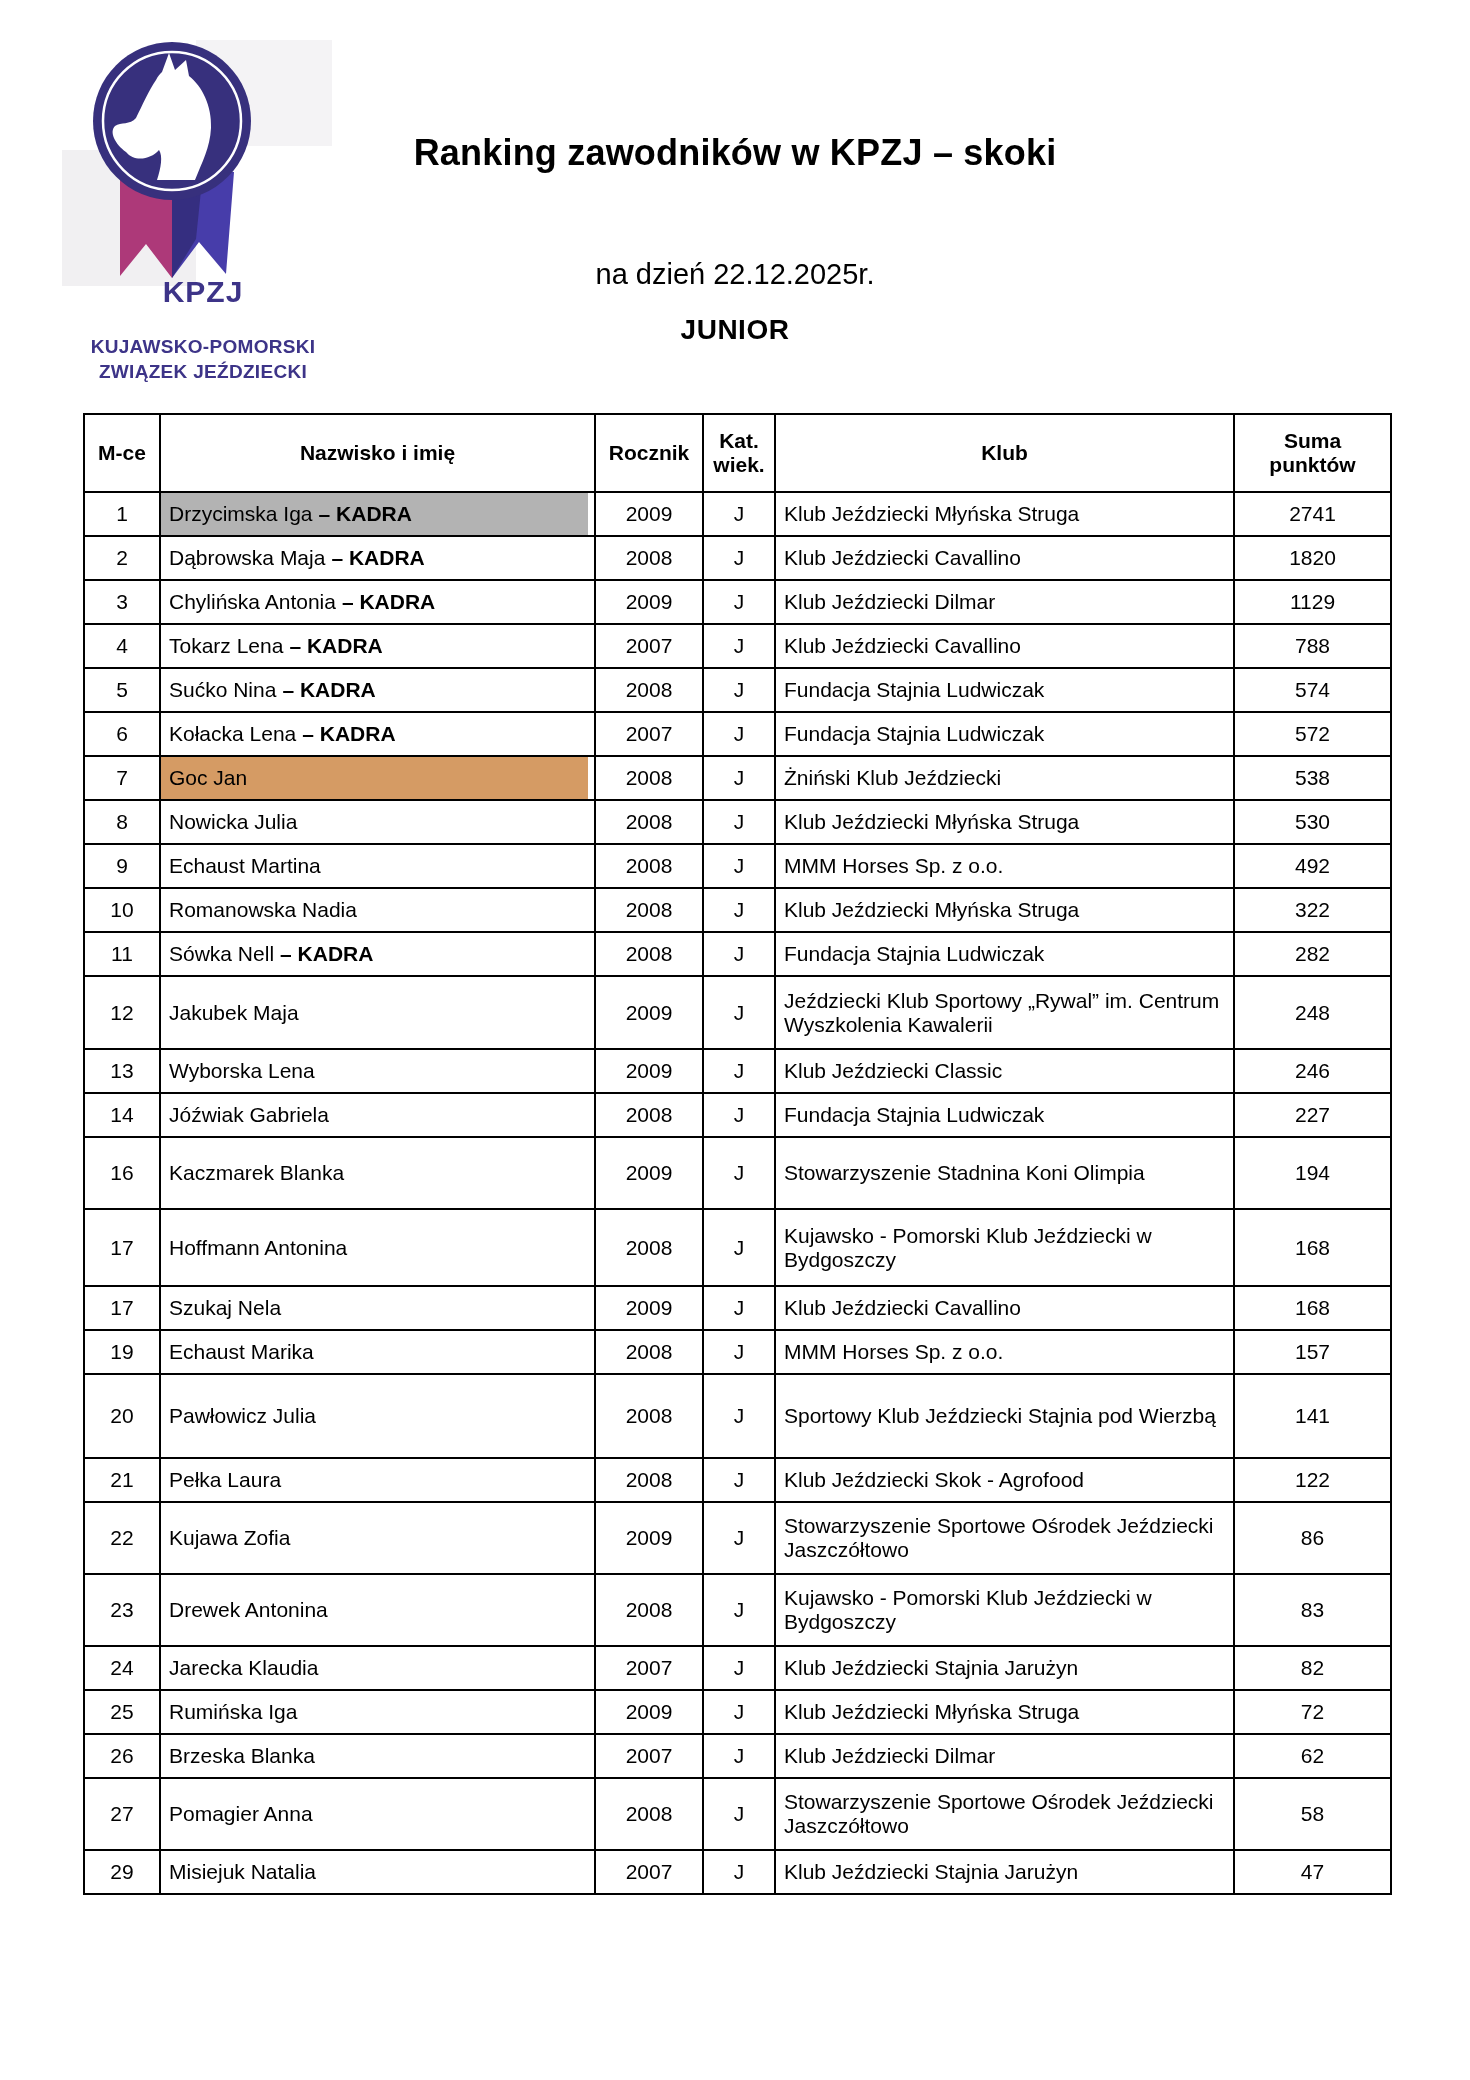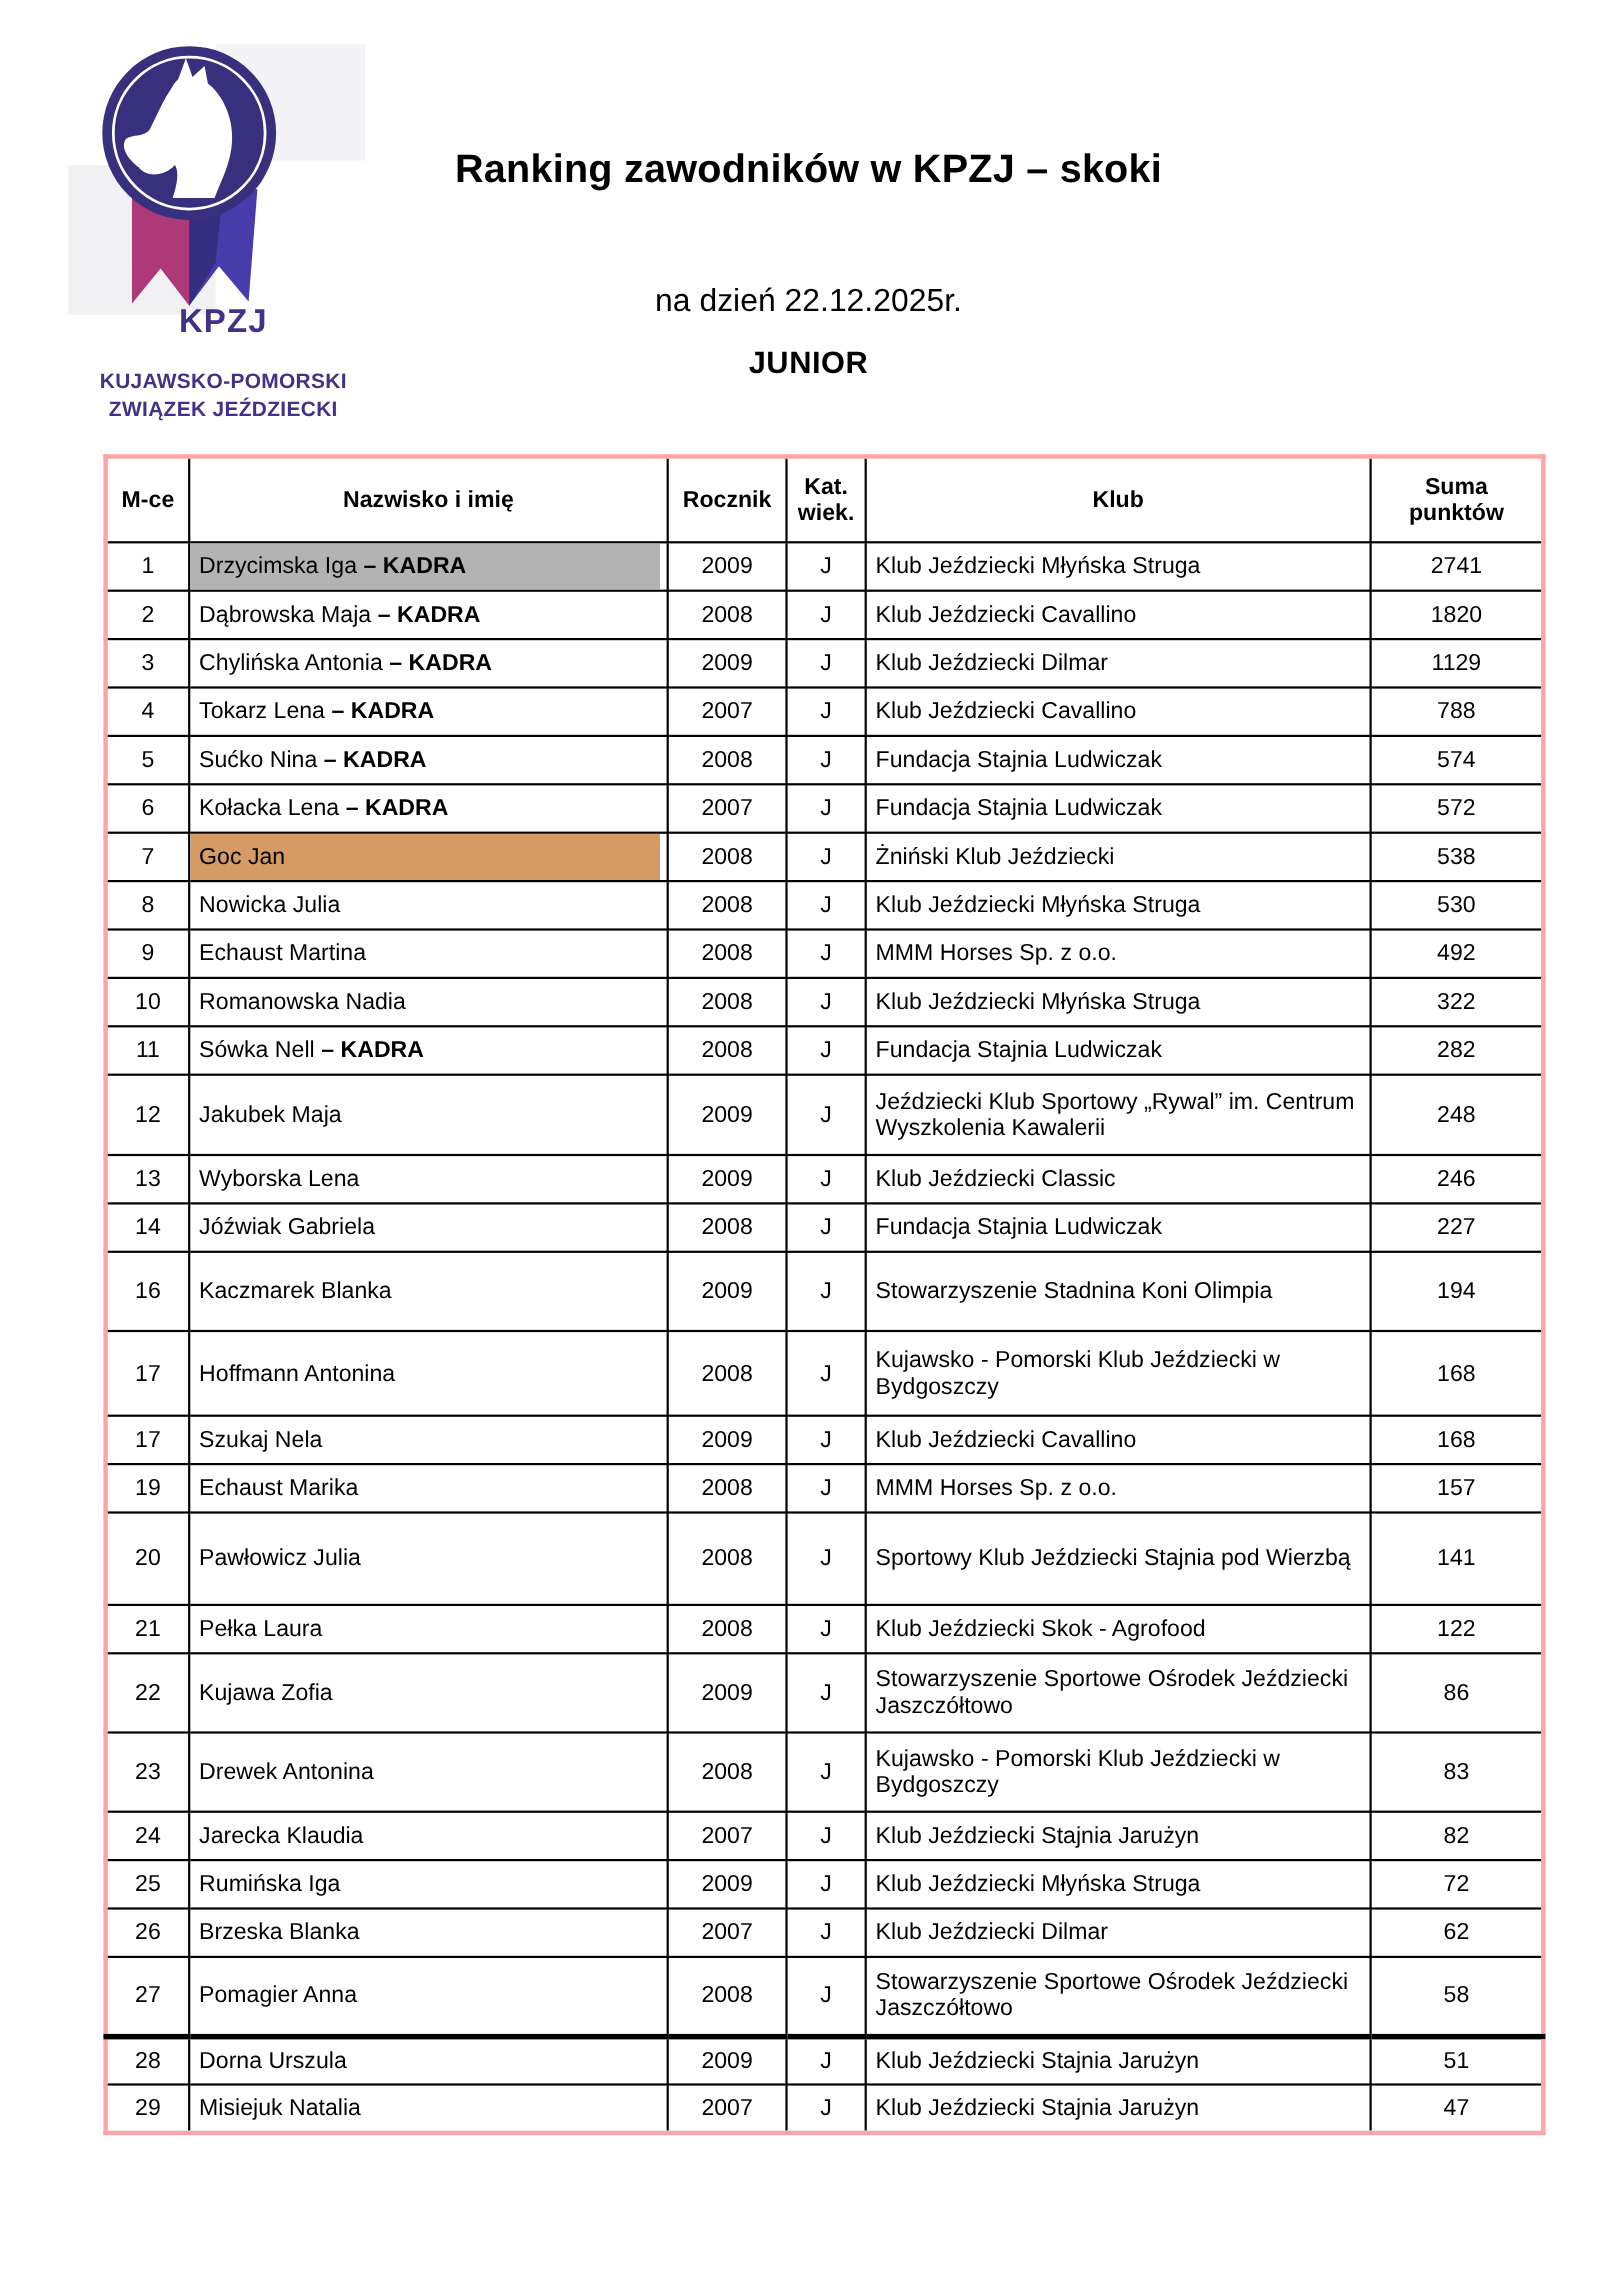--- a/index.html
+++ b/index.html
@@ -16,23 +16,23 @@
     position:absolute; top:258px; left:0; width:1470px; text-align:center;
     font-size:29px;
   }
   .doc-section {
     position:absolute; top:314px; left:0; width:1470px; text-align:center;
     font-size:28px; font-weight:bold; letter-spacing:0.5px;
   }
   .logo-wrap { position:absolute; left:62px; top:40px; width:270px; height:345px; }
 
   table.ranking {
-    position:absolute; left:94px; top:413px; width:1307px;
+    position:absolute; left:83px; top:413px; width:1307px;
     border-collapse:collapse; table-layout:fixed;
-    border:4px solid #fca5a5;
+    border:2px solid #fca5a5;
   }
   .ranking th, .ranking td {
     border:2px solid #000; padding:0; vertical-align:middle;
     font-size:21px; line-height:24px; overflow:hidden;
   }
   .ranking thead tr { height:78px; }
   .ranking th { font-weight:bold; text-align:center; padding:0 4px; }
   td.c { text-align:center; }
   td.name-cell { position:relative; text-align:left; }
   td.name-cell .cell-inner { position:relative; z-index:1; display:block; padding:0 6px 0 8px; }
@@ -351,30 +351,20 @@
       <tr style="height: 72px;">
         <td class="c"><span>27</span></td>
         <td class="name-cell">
           <span class="cell-inner"><span>Pomagier Anna</span></span>
         </td>
         <td class="c"><span>2008</span></td>
         <td class="c"><span>J</span></td>
         <td class="club-cell"><span>Stowarzyszenie Sportowe Ośrodek Jeździecki Jaszczółtowo</span></td>
         <td class="c"><span>58</span></td>
       </tr>
-      <tr class="thick-top" style="height: 44px;">
-        <td class="c"><span>28</span></td>
-        <td class="name-cell">
-          <span class="cell-inner"><span>Dorna Urszula</span></span>
-        </td>
-        <td class="c"><span>2009</span></td>
-        <td class="c"><span>J</span></td>
-        <td class="club-cell"><span>Klub Jeździecki Stajnia Jarużyn</span></td>
-        <td class="c"><span>51</span></td>
-      </tr>
       <tr style="height: 44px;">
         <td class="c"><span>29</span></td>
         <td class="name-cell">
           <span class="cell-inner"><span>Misiejuk Natalia</span></span>
         </td>
         <td class="c"><span>2007</span></td>
         <td class="c"><span>J</span></td>
         <td class="club-cell"><span>Klub Jeździecki Stajnia Jarużyn</span></td>
         <td class="c"><span>47</span></td>
       </tr>

